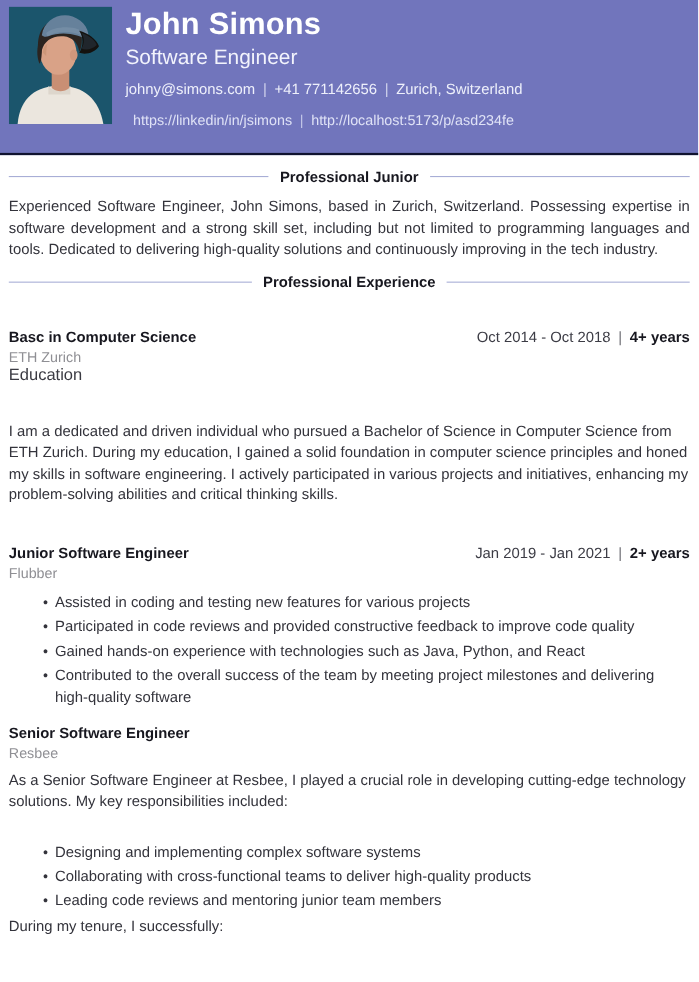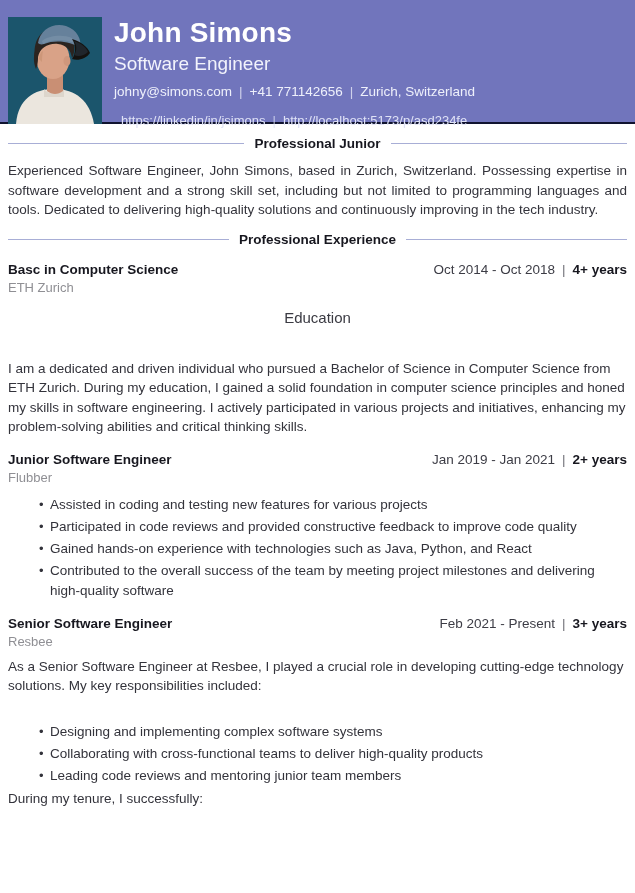--- a/index.html
+++ b/index.html
@@ -13,24 +13,24 @@
     height: 893px;
     overflow: hidden;
     background: #ffffff;
     position: relative;
   }
 
   
   .header {
     background: #7175bc;
     border-bottom: 2px solid #10132f;
-    height: 124px;
+    height: 141px;
     display: flex;
     align-items: flex-start;
-    padding: 17px 10px 0 8px;
+    padding: 6px 10px 0 8px;
     gap: 12px;
   }
   .photo {
     width: 94px;
     height: 107px;
     flex: 0 0 auto;
     overflow: hidden;
   }
   .photo svg { display: block; width: 100%; height: 100%; }
   .header-info { flex: 1; min-width: 0; padding-top: 0; }
@@ -94,32 +94,30 @@
   
   .entry { margin-top: 15px; }
   .entry-head {
     display: flex;
     justify-content: space-between;
     align-items: baseline;
     font-size: 13.5px;
     text-align: center;
   }
   .role { font-weight: bold; color: #17171f; }
-  .dates { color: #3c3c45; white-space: nowrap; }
+  .dates { color: #3c3c45; white-space: nowrap; margin-top: 20px; }
   .dates .duration { font-weight: bold; color: #17171f; }
   .company {
     margin-top: 3px;
     font-size: 13px;
     color: #8f8f94;
   }
   .entry-sub {
-    margin-top: 14px;
     font-size: 15px;
     color: #3a3a42;
-    text-align: center;
   }
   .entry-para {
     margin-top: 8px;
     font-size: 13.5px;
     line-height: 19.5px;
     color: #33333b;
   }
   .entry-sub ~ .entry-para { margin-top: 33px; }
   .entry-bullets {
     list-style: none;
@@ -228,21 +226,20 @@
               <li>Participated in code reviews and provided constructive feedback to improve code quality</li>
               <li>Gained hands-on experience with technologies such as Java, Python, and React</li>
               <li>Contributed to the overall success of the team by meeting project milestones and delivering high-quality software</li>
             </ul>
           </div>
   </div>
 
   <div class="entry">
     <div class="entry-head">
       <span class="role">Senior Software Engineer</span>
-      <span class="dates"><span class="date-range">Feb 2021 - Present</span><span class="sep">|</span><span class="duration">3+ years</span></span>
     </div>
     <div class="company">Resbee</div>
     <div class="entry-blocks">
             <p class="entry-para">As a Senior Software Engineer at Resbee, I played a crucial role in developing cutting-edge technology solutions. My key responsibilities included:</p>
             <ul class="entry-bullets">
               <li>Designing and implementing complex software systems</li>
               <li>Collaborating with cross-functional teams to deliver high-quality products</li>
               <li>Leading code reviews and mentoring junior team members</li>
             </ul>
             <p class="entry-para">During my tenure, I successfully:</p>

